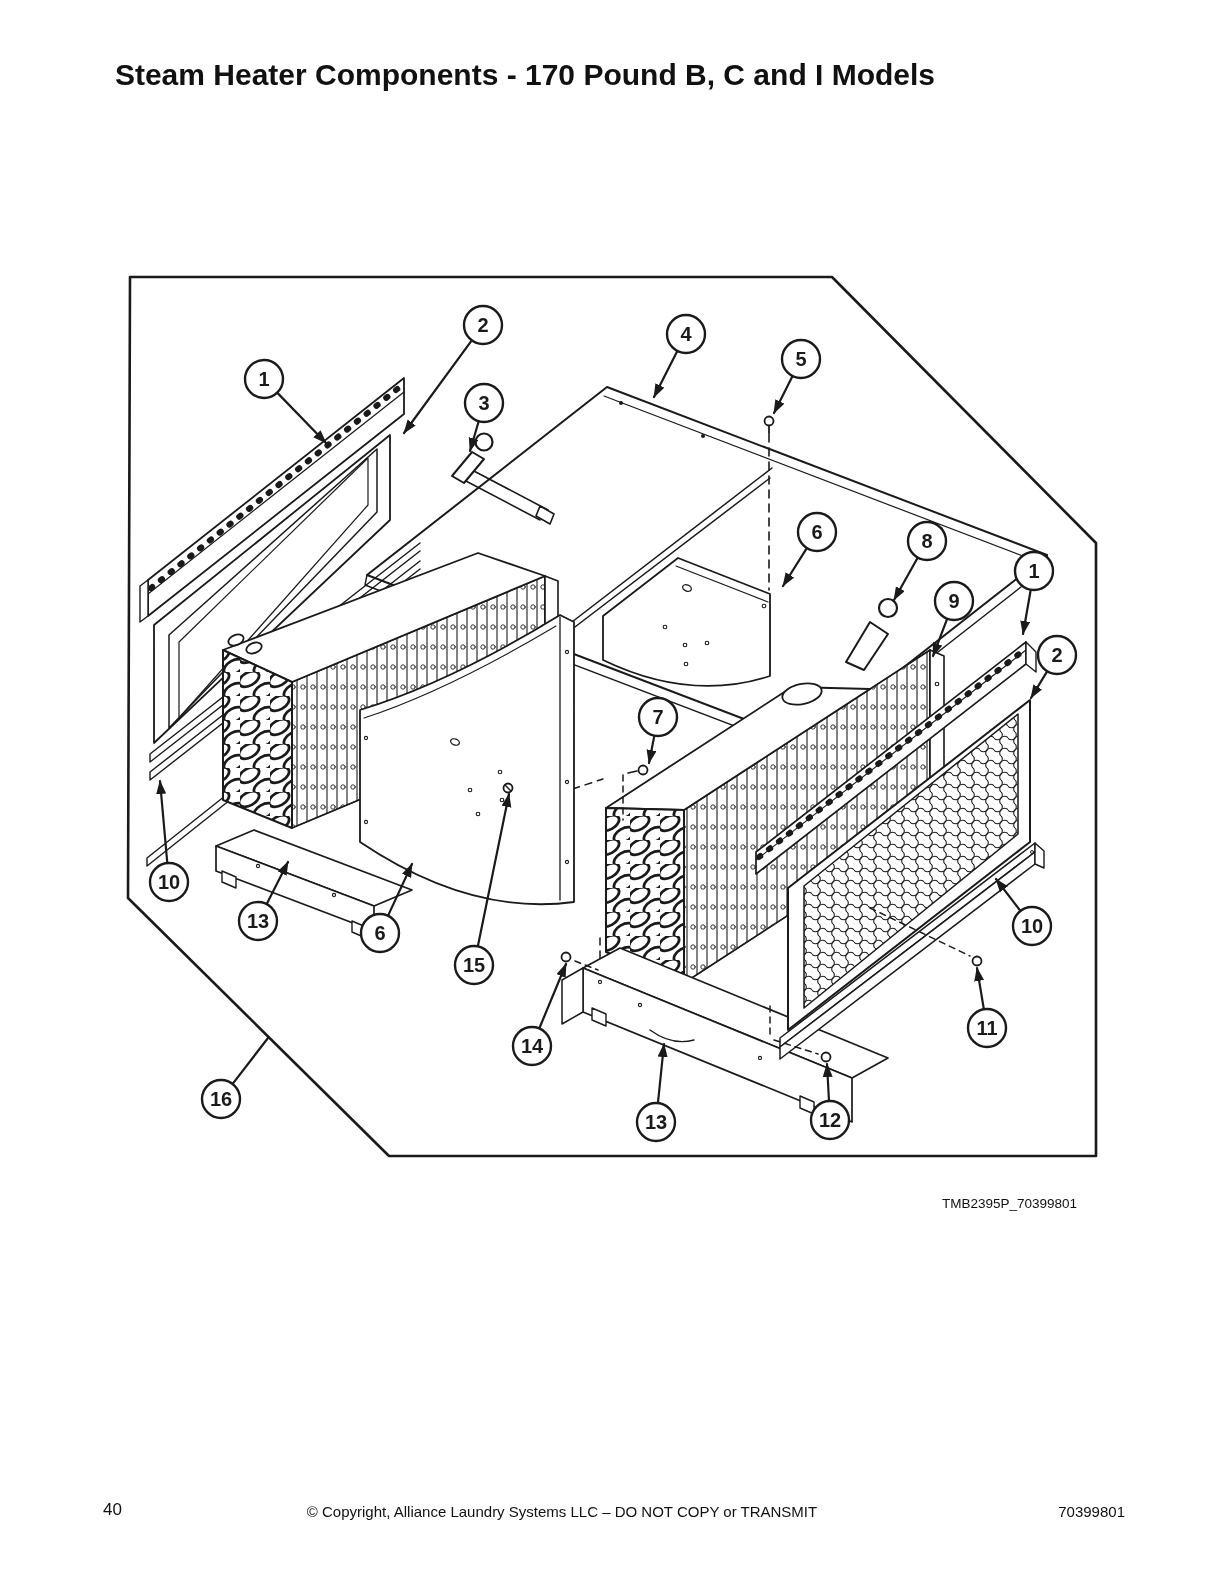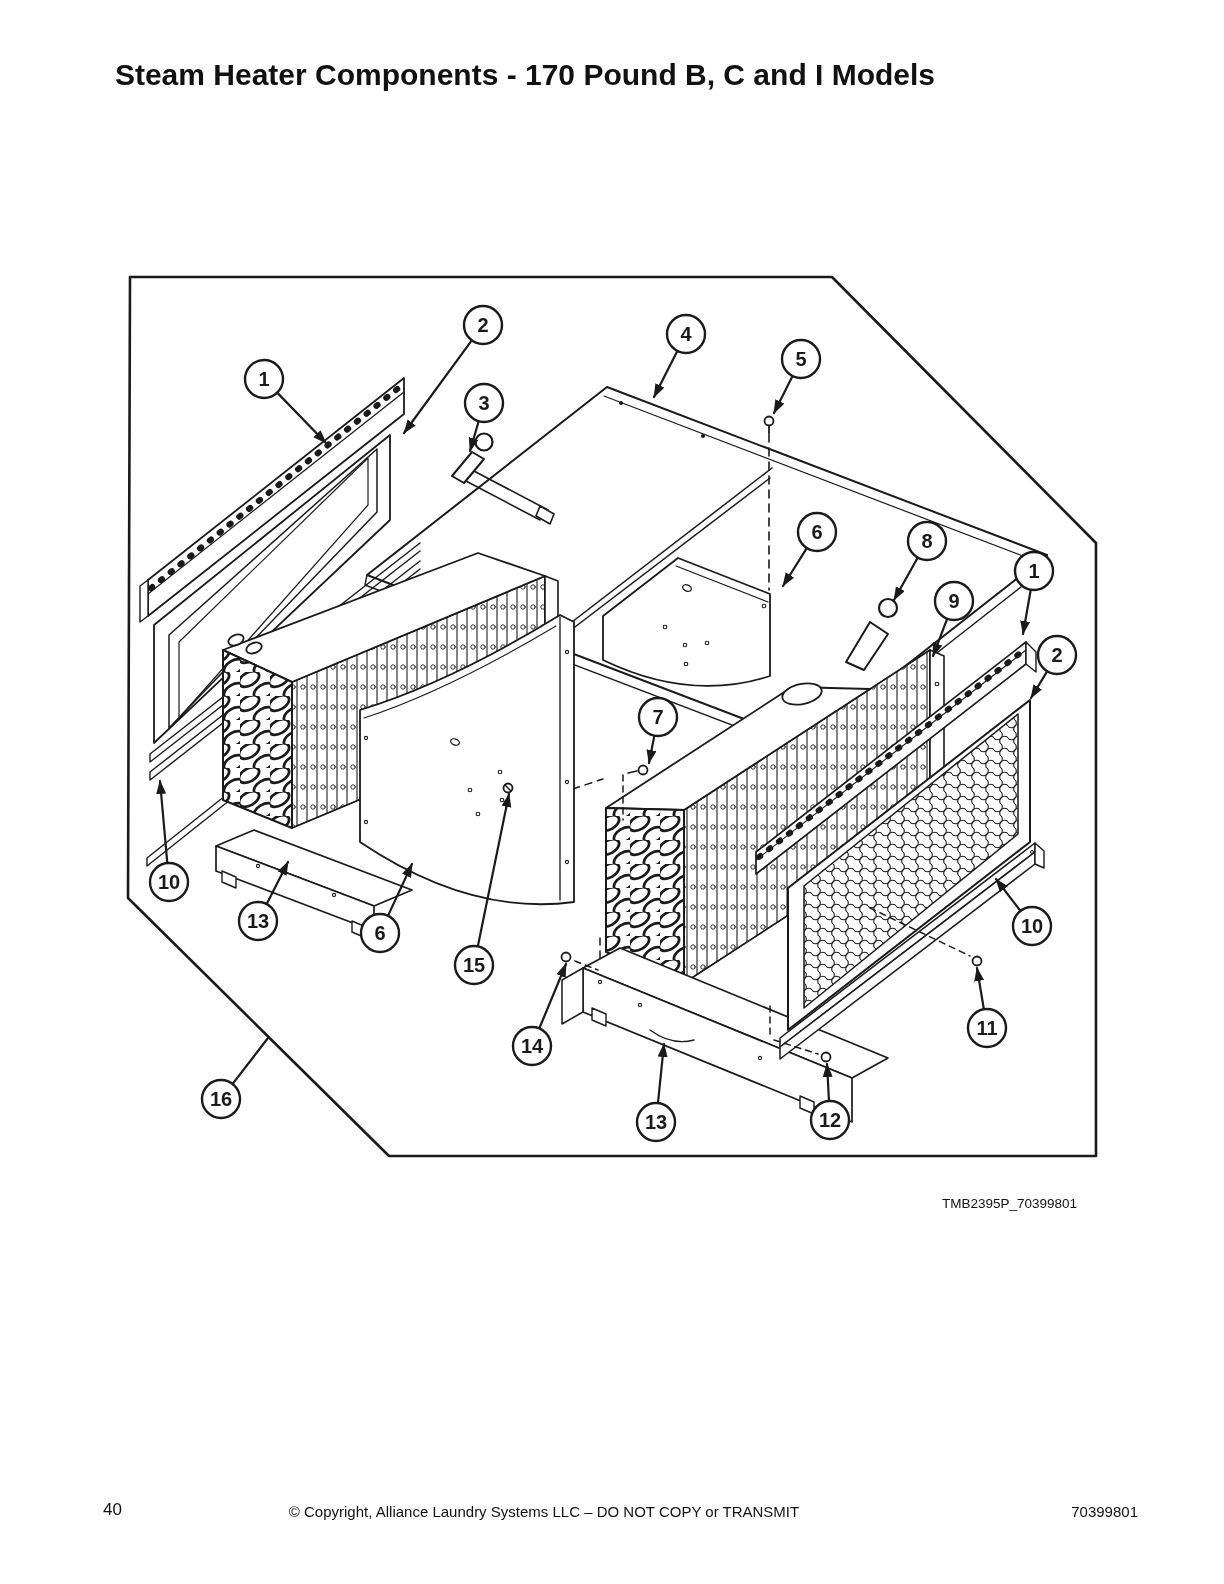--- a/index.html
+++ b/index.html
@@ -1,22 +1,22 @@
 <!DOCTYPE html>
 <html><head>
 <meta charset="utf-8">
 <style>
   html,body{margin:0;padding:0;background:#ffffff;}
   body{width:1224px;height:1584px;position:relative;font-family:"Liberation Sans",sans-serif;color:#111;}
   .page-title{position:absolute;top:58px;left:0;width:1050px;text-align:center;
     font-size:30px;font-weight:bold;letter-spacing:0;}
   .figure-code{position:absolute;top:1196px;left:905px;font-size:13.5px;margin-left:37px;}
   .footer-page-number{position:absolute;top:1500px;left:103px;font-size:17px;}
-  .footer-copyright{position:absolute;top:1503px;left:0;width:1088px;text-align:center;font-size:15px;}
-  .footer-doc-number{position:absolute;top:1503px;right:86px;font-size:15px;}
+  .footer-copyright{position:absolute;top:1503px;left:0;width:1088px;text-align:center;font-size:15px;padding-left:18px;}
+  .footer-doc-number{position:absolute;top:1503px;right:99px;font-size:15px;}
   svg{position:absolute;top:0;left:0;}
   .callout-text{font-family:"Liberation Sans",sans-serif;font-weight:bold;font-size:20px;}
 </style>
 </head>
 <body>
 
 <div class="page-title">Steam Heater Components - 170 Pound B, C and I Models</div>
 <div class="figure-code">TMB2395P_70399801</div>
 <div class="footer-page-number">40</div>
 <div class="footer-copyright">© Copyright, Alliance Laundry Systems LLC – DO NOT COPY or TRANSMIT</div>

